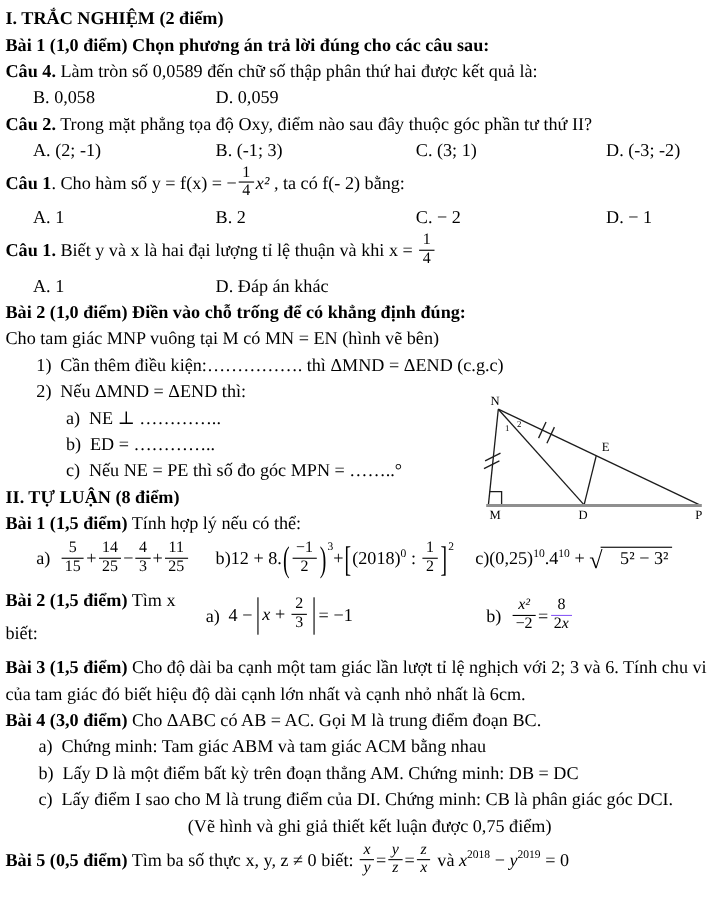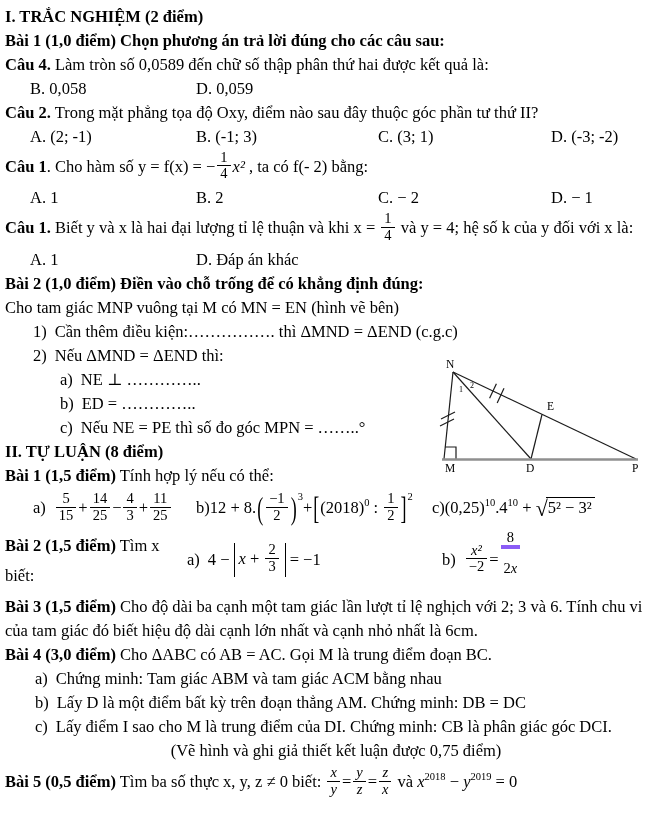--- a/index.html
+++ b/index.html
@@ -14,34 +14,34 @@
   .opts{display:grid;grid-template-columns:166px 182px 173px auto;padding-left:25px;}
   .indent1{padding-left:28px;}
   .indent2{padding-left:55px;}
   .lbl{margin-right:8px;}
   .mi{font-style:italic;}
   
   .frac{display:inline-block;text-align:center;vertical-align:middle;position:relative;top:-2px;
         line-height:1.05;font-size:14.5px;padding:0 2px;}
   .frac .num{display:block;padding:0 3px;}
   .frac .den{display:block;border-top:1px solid #000;padding:0 3px;}
-  .den2{display:block;border-top:4px solid #8b5cf6;padding:12px 3px;}
+  .den2{display:block;border-top:1px solid #8b5cf6;padding:0 3px;}
   
   .sup{font-size:10.5px;vertical-align:7px;line-height:0;}
   .hsup{font-size:10.5px;vertical-align:13px;line-height:0;}
   
   .big{display:inline-block;transform:scaleY(1.8);transform-origin:center;font-size:18px;line-height:0;
        vertical-align:-1px;padding:0 1px;}
   
   .abs{display:inline-block;vertical-align:middle;border-left:1.3px solid #000;border-right:1.3px solid #000;
        padding:1px 4px;margin:0 4px;position:relative;top:-1px;}
   
   .sqrt{white-space:nowrap;}
   .rad{font-size:22px;vertical-align:-3px;letter-spacing:-2px;}
-  .radbar{border-top:1.3px solid #000;padding:0 3px 0 2px;}
+  .radbar{border-top:1.3px solid #000;padding:0 3px 0 18px;}
   
   .tn-b2{position:relative;}
   .fig{position:absolute;top:86px;right:-2px;width:232px;height:118px;}
   .tl1-row{display:grid;grid-template-columns:163px 236px auto;padding-left:28px;align-items:center;
            line-height:30px;margin:5px 0 2px 0;}
   .tl2-row{display:grid;grid-template-columns:182px 255px auto;align-items:center;line-height:30px;
            margin:6px 0 4px 0;}
   .b4c{padding-left:57px;text-indent:-27px;}
   .note{text-align:center;}
   .b5-row{line-height:30px;margin-top:4px;}
@@ -77,21 +77,21 @@
     <span class="b">Câu 1</span><span>. Cho hàm số y = f(x) = −</span><span class="frac"><span class="num">1</span><span class="den">4</span></span><span class="mi">x²</span><span> , ta có f(- 2) bằng:</span>
   </div>
   <div class="opts">
     <span>A. 1</span>
     <span>B. 2</span>
     <span>C. − 2</span>
     <span>D. − 1</span>
   </div>
 
   <div class="line" style="margin:3px 0;">
-    <span class="b">Câu 1.</span><span> Biết y và x là hai đại lượng tỉ lệ thuận và khi x = </span><span class="frac"><span class="num">1</span><span class="den">4</span></span><span> và y = 4; hệ số k của y đối với x là:</span>
+    <span class="b">Câu 1.</span><span> Biết y và x là hai đại lượng tỉ lệ thuận và khi x = </span><span class="frac"><span class="num">1</span><span class="den">4</span></span>
   </div>
   <div class="opts">
     <span>A. 1</span>
     <span>D. Đáp án khác</span>
   </div>
 
   <div class="tn-b2">
     <div class="line b">Bài 2 (1,0 điểm) Điền vào chỗ trống để có khẳng định đúng:</div>
     <div class="line">Cho tam giác MNP vuông tại M có MN = EN (hình vẽ bên)</div>
     <div class="line indent1">

